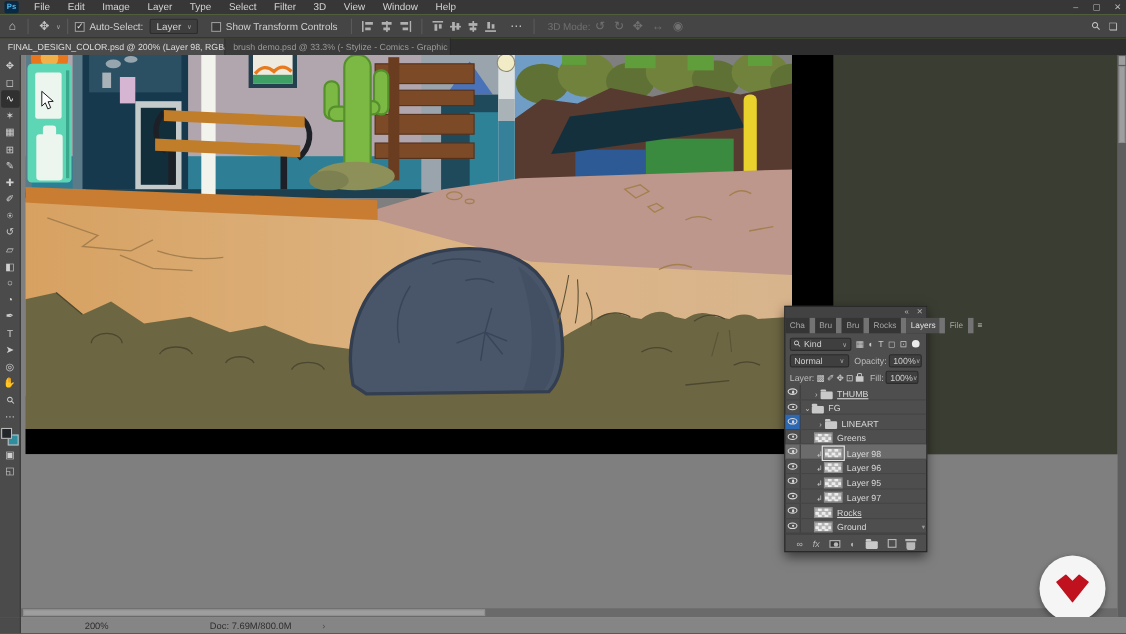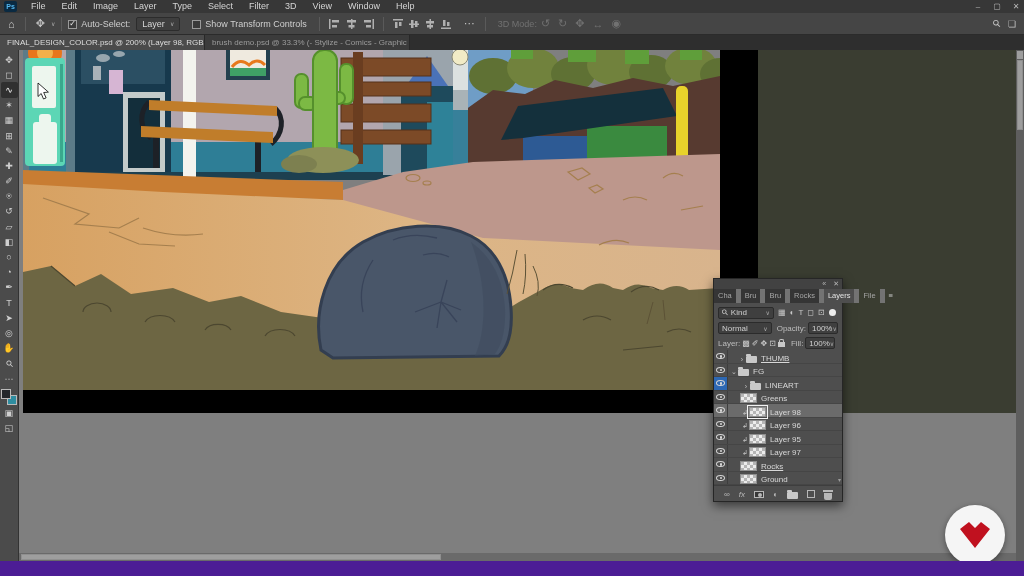--- a/index.html
+++ b/index.html
@@ -1,17 +1,17 @@
 <!DOCTYPE html>
 <html style="--sky: #6f9dc6; --wall_lavender: #b2a6ae; --wall_gray: #9aa4ac; --wall_teal: #2e7e96; --base_dark: #1d4050; --window_dark: #17394d; --window_inner: #2b4f63; --poster_pink: #d6b5d3; --door_frame: #c4cbca; --door_glass: #132e3b; --vending_teal: #5cd6b5; --vending_panel: #edf6ee; --arch_orange: #e8761c; --arch_inner: #f2b04a; --bench_wood: #c07d2a; --bench_dark: #1d2127; --pole_white: #f3f3ee; --cactus_green: #7cb944; --cactus_dark: #55902c; --bush_olive: #8d9058; --fence_brown: #7c4a27; --fence_dark: #55301a; --gable_blue: #4a72b8; --teal_column: #2e8298; --lamp_cream: #f1ebc6; --hill_brown: #573a30; --tree_olive1: #5f7134; --tree_olive2: #71823d; --leaf_green: #5f9e3a; --shed_roof: #14303c; --shed_blue: #2d5a94; --shed_green: #3a8a3f; --pole_yellow: #e8d22b; --ground_mauve: #bd978c; --strip_orange: #c87d33; --sand_deep: #d7a161; --sand_light: #ddb584; --sketch: #a57f4e; --rock_fill: #495669; --rock_line: #333e50; --rock_shade: #3e4a5c; --dirt_olive: #6d6643; --dirt_line: #4c4730; --grass_line: #5c5236; --pasteboard_olive: #3a3d31; --foreground_color: #23272b; --background_color: #2f8da0; --logo_color: #c0111f;"><head>
 <meta charset="utf-8">
 <style>
   html,body{margin:0;padding:0;background:#222;}
   *{box-sizing:border-box;font-family:"Liberation Sans",sans-serif;-webkit-font-smoothing:antialiased;}
-  #app{position:relative;width:1024px;height:576px;overflow:hidden;background:#4c1d95;}
+  #app{position:relative;width:1024px;height:576px;overflow:hidden;background:#84cc16;}
   .abs{position:absolute;}
 
   
   #menubar{left:0;top:0;width:1024px;height:13px;background:#373737;color:#d4d4d4;font-size:9px;display:flex;align-items:center;}
   .psbadge{width:13px;height:11px;margin:0 6px 0 4px;background:#0a2a42;color:#53b7f0;font-size:7px;font-weight:bold;display:flex;align-items:center;justify-content:center;border-radius:2px;}
   .mi{padding:0 8px;line-height:13px;}
   .winctl{margin-left:auto;display:flex;gap:3px;color:#b9b9b9;font-size:8px;}
   .winctl span{width:16px;text-align:center;line-height:13px;}
 
   
@@ -577,14 +577,20 @@
       </div>
     </div>
 
     <div id="logobtn" class="abs" style="left:926px;top:455px">
       <svg width="32" height="26" viewBox="0 0 32 26">
         <polygon points="1,7 10,0 16,6 22,0 31,7 16,26" style="fill:var(--logo_color,#c0111f)"></polygon>
       </svg>
     </div>
   </div>
 
+  <div id="statusbar" class="abs">
+    <span class="darkend"></span>
+    <span class="st-zoom">200%</span>
+    <span class="st-doc">Doc: 7.69M/800.0M</span>
+    <span class="st-ch">›</span>
+  </div>
 
 </div>
 
 </body></html>

